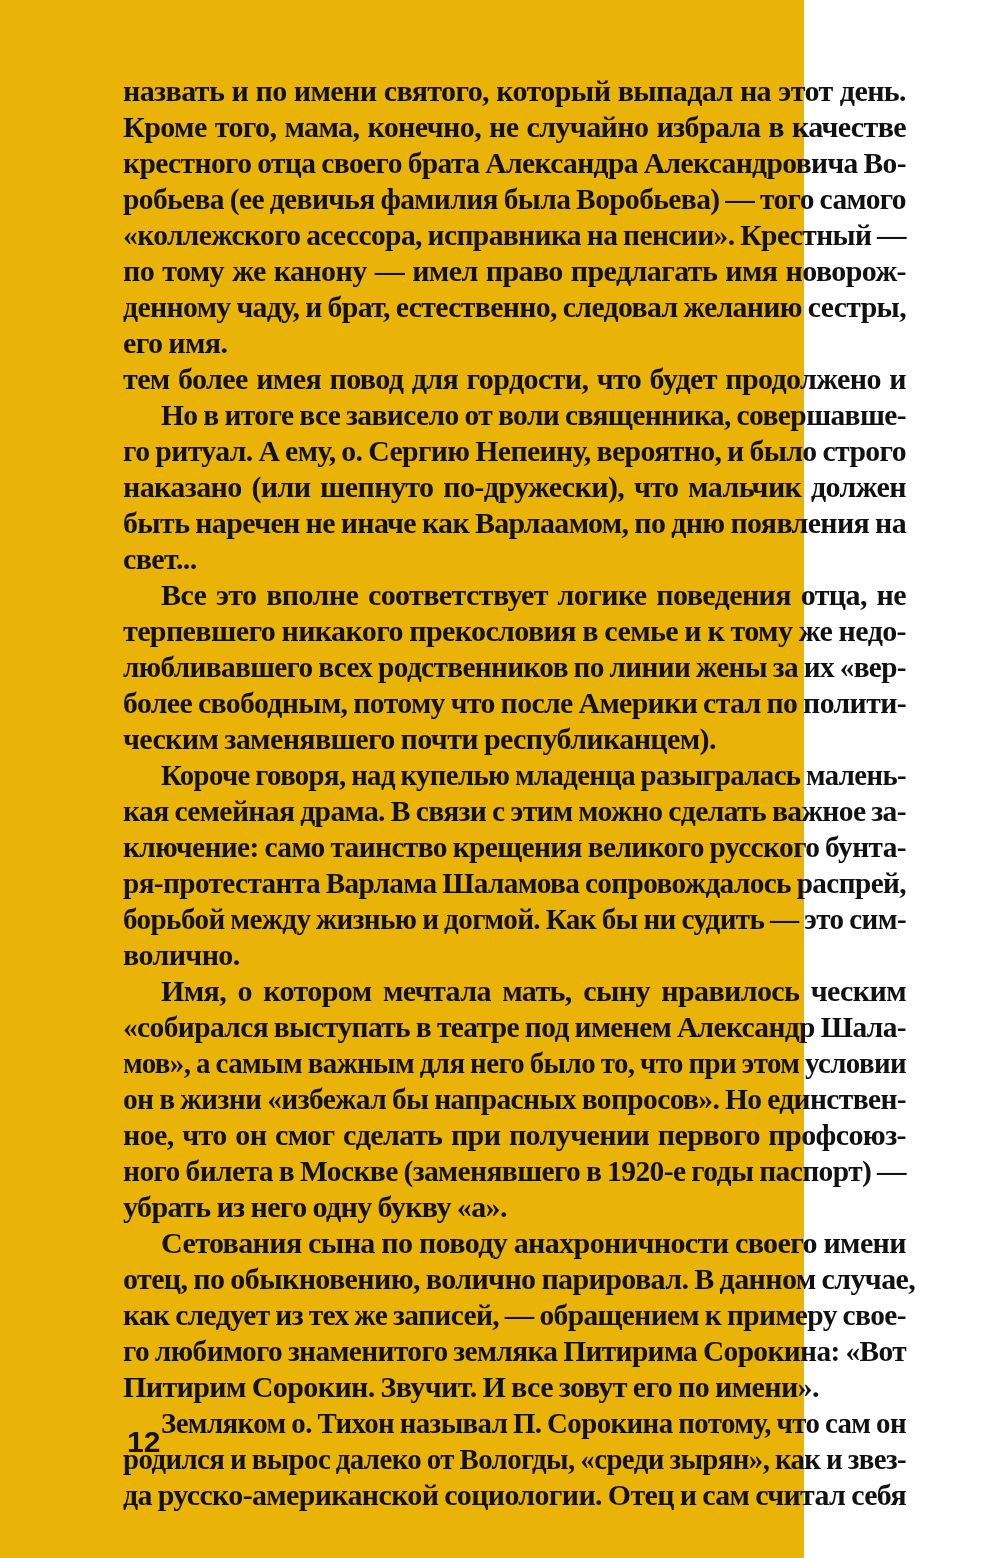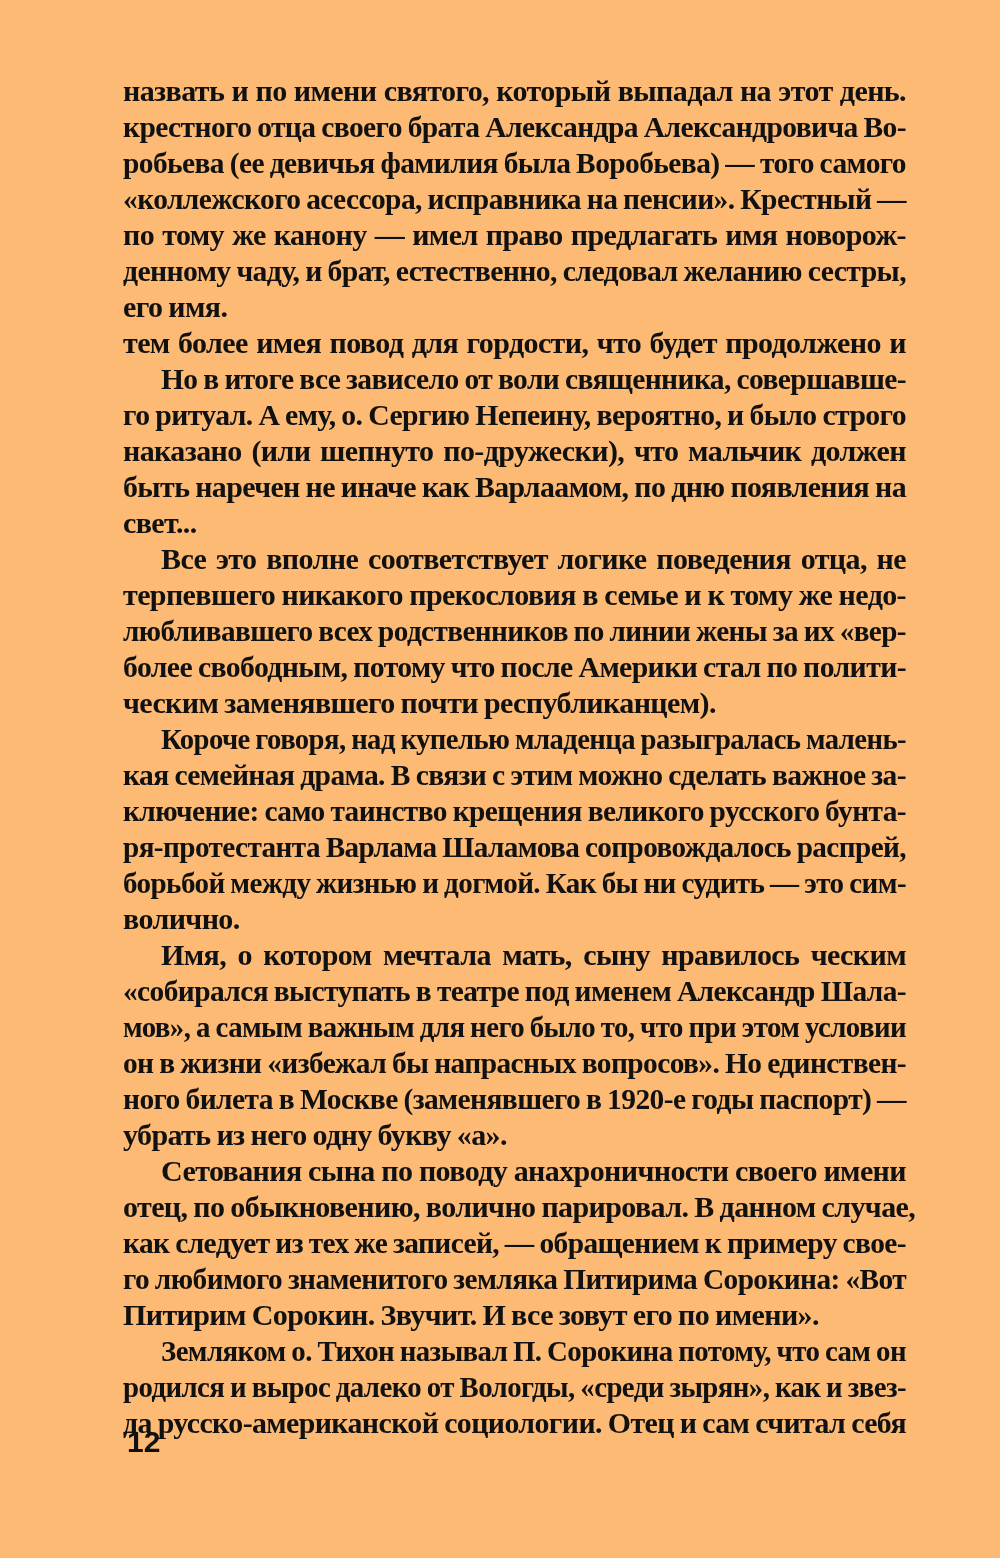--- a/index.html
+++ b/index.html
@@ -10,23 +10,23 @@
     body {
       width: 1000px;
       height: 1558px;
       position: relative;
       overflow: hidden;
       color: #111111;
     }
     .page {
       position: absolute;
       left: 0; top: 0;
-      width: 1000px;
+      width: 804px;
       height: 1558px;
-      background: #fdba74;
+      background: #eab308;
     }
     .text-block {
       position: absolute;
       left: 123px;
       top: 73px;
       width: 783px;
     }
     .line {
       display: block;
       height: 36px;
@@ -63,20 +63,21 @@
     }
   </style>
 </head>
 <body>
 
 <div class="page">
   <div class="text-block">
 
     <div>
       <span class="line">назвать и по имени святого, который выпадал на этот день.</span>
+      <span class="line">Кроме того, мама, конечно, не случайно избрала в качестве</span>
       <span class="line" style="transform-origin: 0px 50%; width: 795.828px; transform: scaleX(0.983881);">крестного отца своего брата Александра Александровича Во-</span>
       <span class="line" style="transform-origin: 0px 50%; width: 797.438px; transform: scaleX(0.981895);">робьева (ее девичья фамилия была Воробьева) — того самого</span>
       <span class="line" style="transform-origin: 0px 50%; width: 797.25px; transform: scaleX(0.982126);">«коллежского асессора, исправника на пенсии». Крестный —</span>
       <span class="line">по тому же канону — имел право предлагать имя новорож-</span>
       <span class="line" style="transform-origin: 0px 50%; width: 791.031px; transform: scaleX(0.989847);">денному чаду, и брат, естественно, следовал желанию сестры,</span>
       <span class="line last">его имя.</span>
       <span class="line">тем более имея повод для гордости, что будет продолжено и</span>
     </div>
 
     <div>
@@ -102,20 +103,21 @@
       <span class="line" style="transform-origin: 0px 50%; width: 804.312px; transform: scaleX(0.973502);">ря-протестанта Варлама Шаламова сопровождалось распрей,</span>
       <span class="line" style="transform-origin: 0px 50%; width: 808.172px; transform: scaleX(0.968853);">борьбой между жизнью и догмой. Как бы ни судить — это сим-</span>
       <span class="line last">волично.</span>
     </div>
 
     <div>
       <span class="line indent">Имя, о котором мечтала мать, сыну нравилось ческим</span>
       <span class="line" style="transform-origin: 0px 50%; width: 798.672px; transform: scaleX(0.980378);">«собирался выступать в театре под именем Александр Шала-</span>
       <span class="line" style="transform-origin: 0px 50%; width: 813.906px; transform: scaleX(0.962027);">мов», а самым важным для него было то, что при этом условии</span>
       <span class="line" style="transform-origin: 0px 50%; width: 798.453px; transform: scaleX(0.980646);">он в жизни «избежал бы напрасных вопросов». Но единствен-</span>
+      <span class="line">ное, что он смог сделать при получении первого профсоюз-</span>
       <span class="line" style="transform-origin: 0px 50%; width: 796.688px; transform: scaleX(0.982819);">ного билета в Москве (заменявшего в 1920-е годы паспорт) —</span>
       <span class="line last">убрать из него одну букву «а».</span>
     </div>
 
     <div>
       <span class="line indent">Сетования сына по поводу анахроничности своего имени</span>
       <span class="line">отец, по обыкновению, волично парировал. В данном случае,</span>
       <span class="line" style="transform-origin: 0px 50%; width: 798.422px; transform: scaleX(0.980685);">как следует из тех же записей, — обращением к примеру свое-</span>
       <span class="line" style="transform-origin: 0px 50%; width: 800.797px; transform: scaleX(0.977776);">го любимого знаменитого земляка Питирима Сорокина: «Вот</span>
       <span class="line last">Питирим Сорокин. Звучит. И все зовут его по имени».</span>

